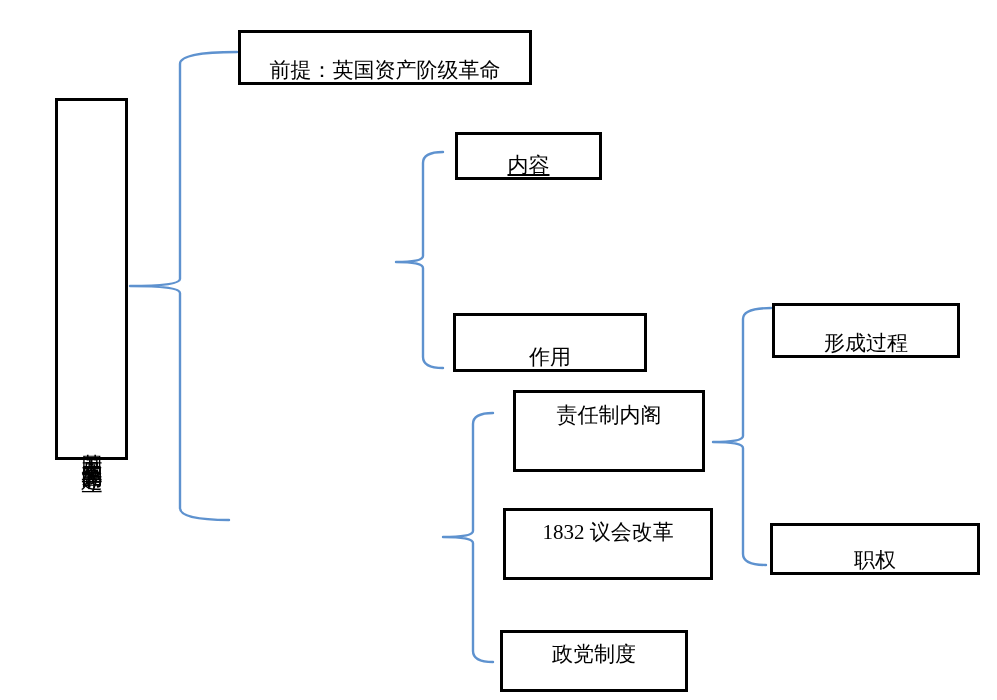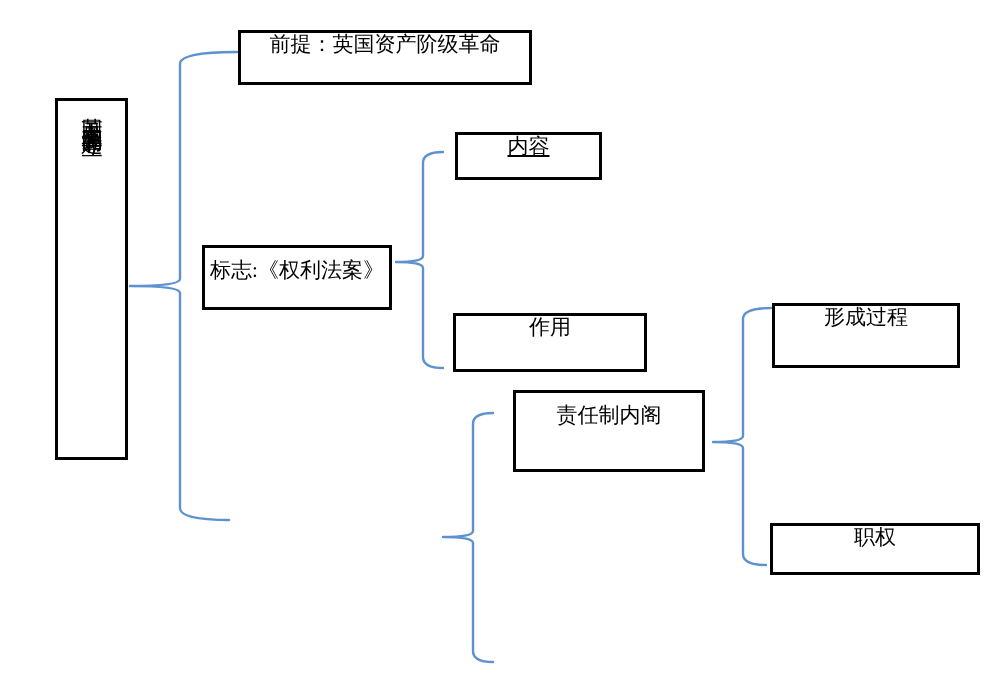--- a/index.html
+++ b/index.html
@@ -37,21 +37,21 @@
   .node {
     position: absolute;
     box-sizing: border-box;
     border: 3px solid var(--border-color, #000000);
     background: var(--background-color, #ffffff);
     color: var(--text-color, #000000);
     font-size: 21px;
     line-height: 23px;
     display: flex;
     justify-content: center;
-    align-items: flex-start;
+    align-items: flex-end;
     text-align: center;
     white-space: nowrap;
   }
   .node.v-top {
     align-items: flex-start;
     padding-top: 10px;
   }
   .node.v-top-11 {
     align-items: flex-start;
     padding-top: 11px;
@@ -69,21 +69,21 @@
   
   #node-root      { left: 55px;  top: 98px;  width: 73px;  height: 362px; }
   #node-premise   { left: 238px; top: 30px;  width: 294px; height: 55px; }
   #node-content   { left: 455px; top: 132px; width: 147px; height: 48px; text-decoration: underline; }
   #node-mark      { left: 202px; top: 245px; width: 190px; height: 65px; }
   #node-function  { left: 453px; top: 313px; width: 194px; height: 59px; }
   #node-cabinet   { left: 513px; top: 390px; width: 192px; height: 82px; }
   #node-reform    { left: 503px; top: 508px; width: 210px; height: 72px; }
   #node-party     { left: 500px; top: 630px; width: 188px; height: 62px; }
   #node-perfect   { left: 235px; top: 495px; width: 188px; height: 67px; }
-  #node-formation { left: 772px; top: 303px; width: 188px; height: 65px; }
+  #node-formation { left: 772px; top: 303px; width: 188px; height: 55px; }
   #node-authority { left: 770px; top: 523px; width: 210px; height: 52px; }
 </style>
 </head>
 <body>
 
 <div id="canvas">
 
   <svg class="connector-layer" viewBox="0 0 997 700">
     <path class="brace" d="M 237 52 Q 180 52 180 64 L 180 279 Q 180 286 130 286 Q 180 286 180 293 L 180 508 Q 180 520 229 520"></path>
     <path class="brace" d="M 443 152 Q 423 152 423 163 L 423 256 Q 423 262 396 262 Q 423 262 423 268 L 423 357 Q 423 368 443 368"></path>
@@ -96,33 +96,36 @@
   </div>
 
   <div class="node" id="node-premise">
     <span>前提：英国资产阶级革命</span>
   </div>
 
   <div class="node" id="node-content">
     <span>内容</span>
   </div>
 
-  <div class="node v-top-11" id="node-mark">
-    <span>标志:《权利法案》</span>
-  </div>
 
   <div class="node v-top-11" id="node-cabinet">
     <span>责任制内阁</span>
   </div>
 
   <div class="node" id="node-function">
     <span>作用</span>
   </div>
 
+  <div class="node v-top" id="node-reform">
+    <span>1832 议会改革</span>
+  </div>
 
+  <div class="node v-top" id="node-party">
+    <span>政党制度</span>
+  </div>
 
 
   <div class="node" id="node-formation">
     <span>形成过程</span>
   </div>
 
   <div class="node" id="node-authority">
     <span>职权</span>
   </div>
 

